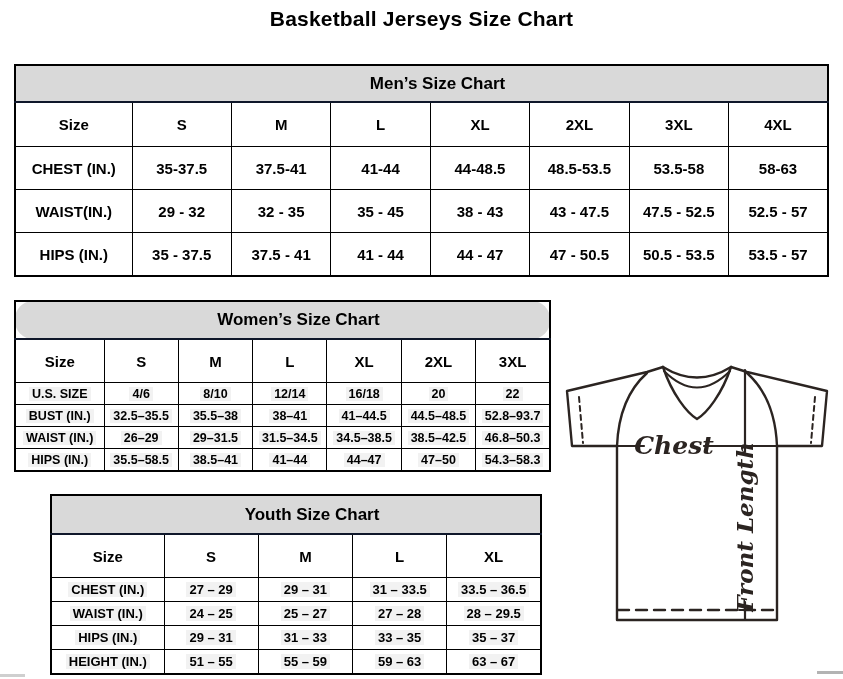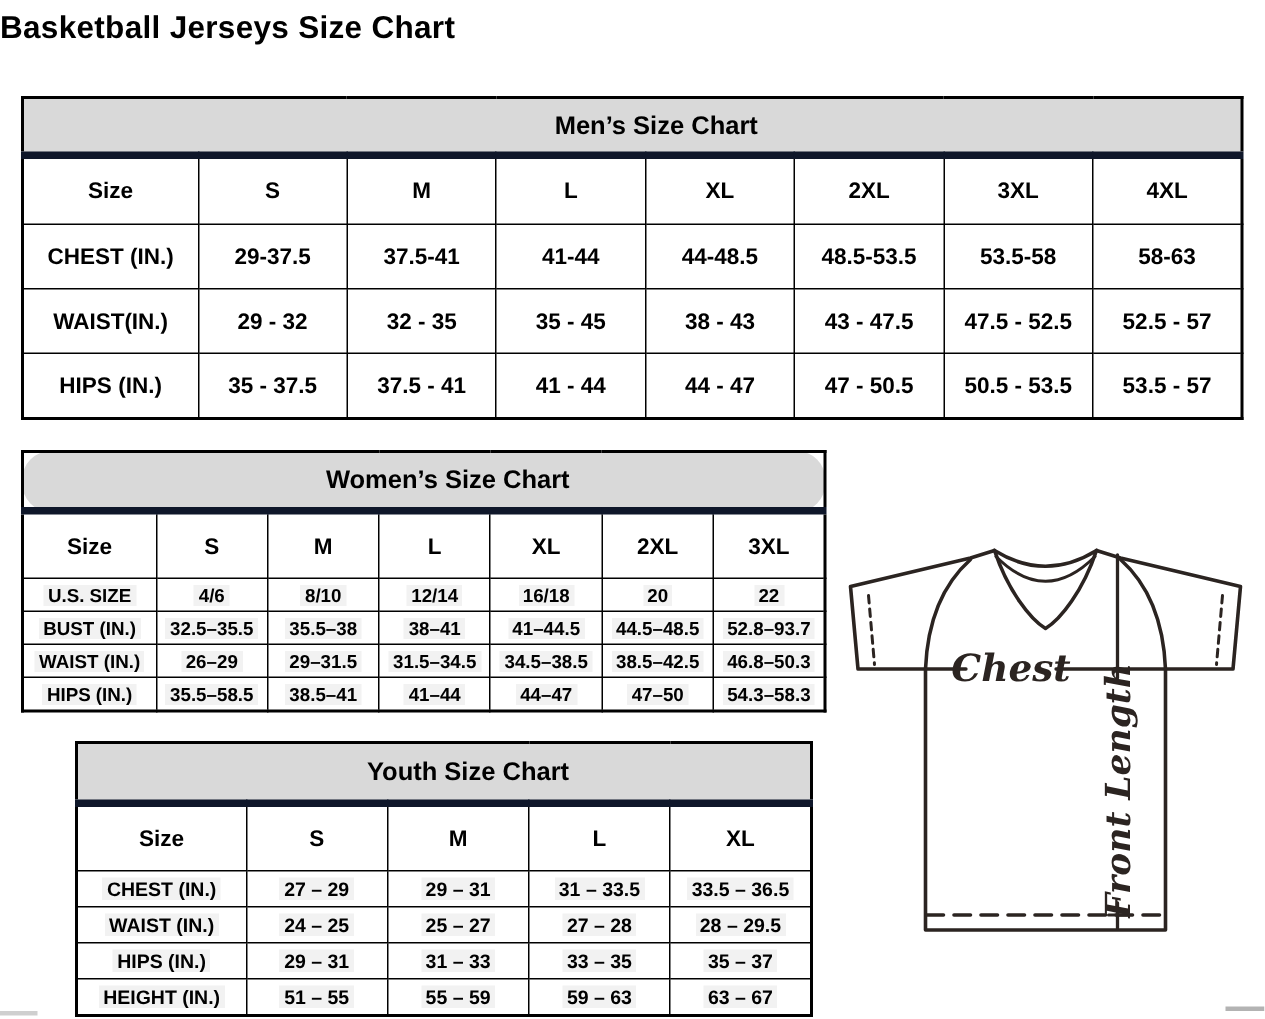--- a/index.html
+++ b/index.html
@@ -6,42 +6,42 @@
   body {
     width: 843px; height: 679px;
     position: relative;
     background: #ffffff;
     font-family: "Liberation Sans", sans-serif;
     color: #000;
     overflow: hidden;
   }
   .page-title {
     position: absolute; top: 7px; left: 0; width: 100%;
-    text-align: left; font-size: 21px; font-weight: bold;
+    text-align: center; font-size: 21px; font-weight: bold;
     letter-spacing: 0.2px;
   }
   table.size-table {
     position: absolute;
     border-collapse: collapse;
     table-layout: fixed;
     border: 2px solid #000;
     background: #fff;
   }
   table.size-table td {
     border: 1px solid #000;
     text-align: center;
     vertical-align: middle;
     font-weight: bold;
     padding: 0;
     overflow: hidden;
   }
   tr.band td {
     background: #d9d9d9;
     font-size: 17px;
-    border-bottom: 5px solid #0f172a;
+    border-bottom: 2px solid #0f172a;
     padding-left: 32px;
   }
   
   table.men { left: 14px; top: 64px; width: 815px; }
   table.men tr.band td { height: 35px; }
   table.men tr.sizes td { height: 43px; font-size: 15px; }
   table.men tr.data td { height: 42px; font-size: 15px; }
   
   table.women { left: 14px; top: 300px; width: 537px; }
   table.women tr.band td { height: 36px; border-radius: 18px; }
@@ -92,21 +92,21 @@
     <td>S</td>
     <td>M</td>
     <td>L</td>
     <td>XL</td>
     <td>2XL</td>
     <td>3XL</td>
     <td>4XL</td>
   </tr>
   <tr class="data">
     <td>CHEST (IN.)</td>
-    <td>29-37.5</td>
+    <td>35-37.5</td>
     <td>37.5-41</td>
     <td>41-44</td>
     <td>44-48.5</td>
     <td>48.5-53.5</td>
     <td>53.5-58</td>
     <td>58-63</td>
   </tr>
   <tr class="data">
     <td>WAIST(IN.)</td>
     <td>29 - 32</td>

